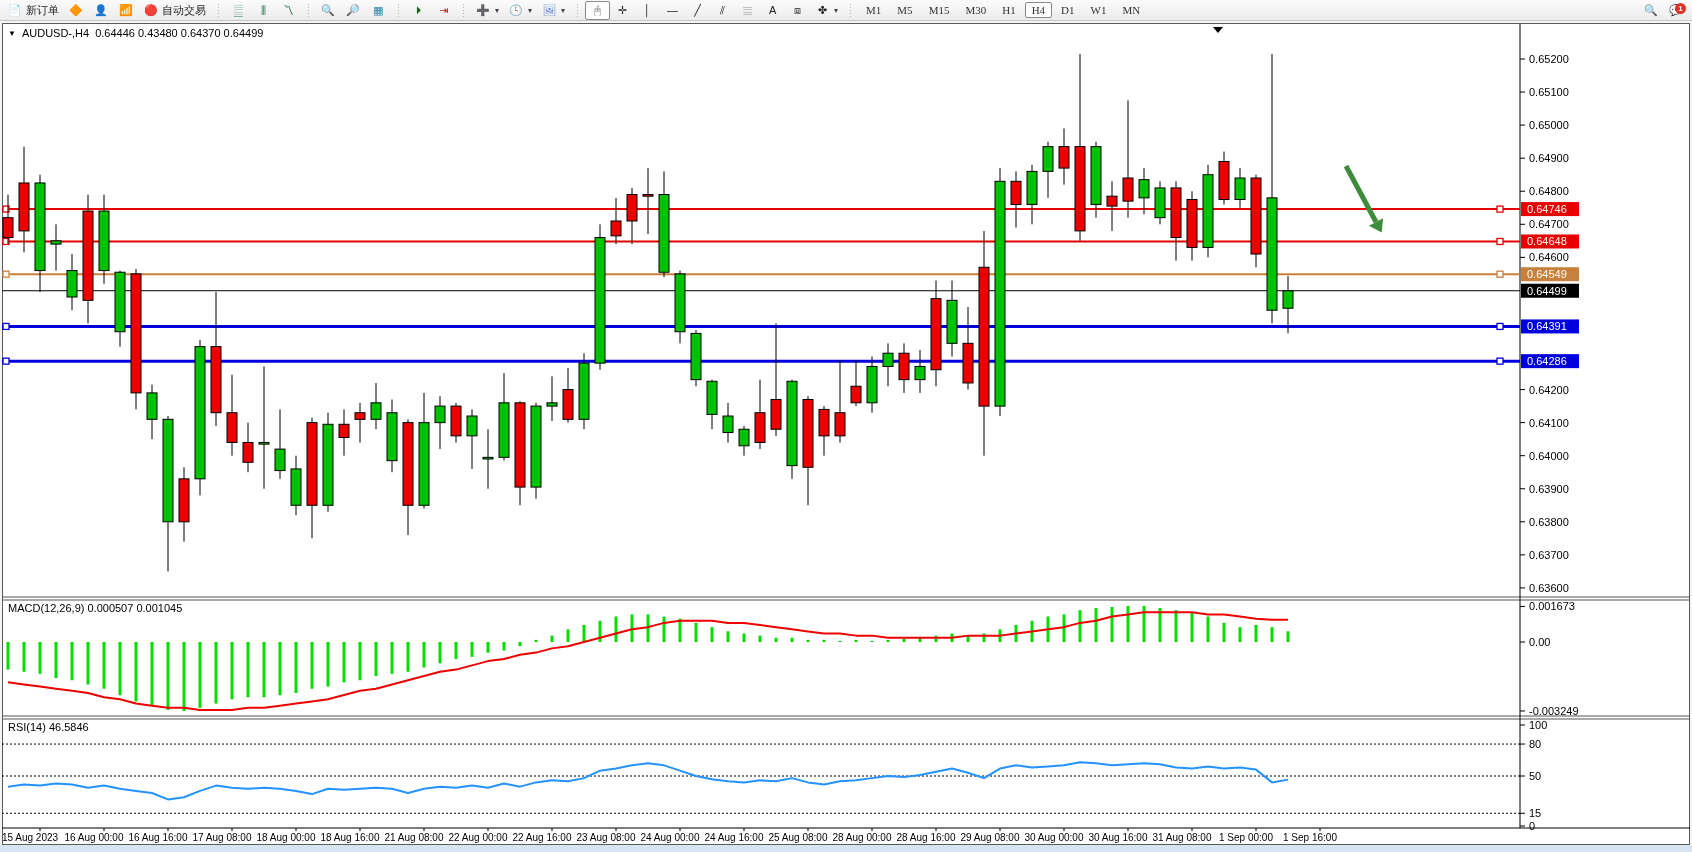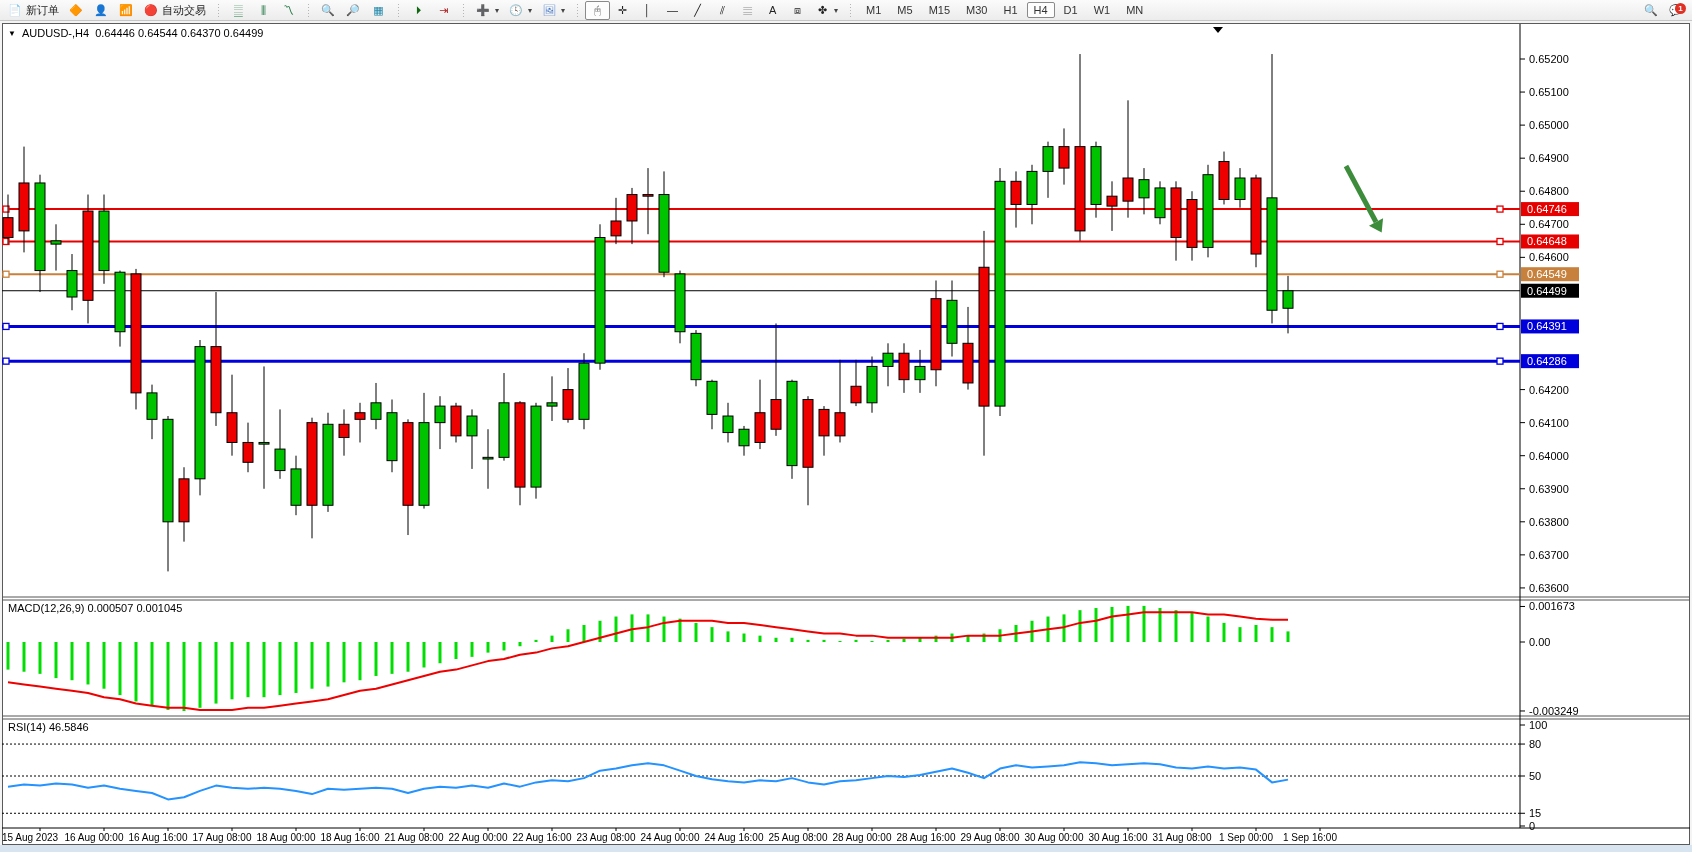--- a/index.html
+++ b/index.html
@@ -5,21 +5,21 @@
   html,body{margin:0;padding:0;background:#e9e9e9;}
   *{box-sizing:border-box;}
   #app{position:relative;width:1692px;height:852px;background:#f4f4f4;font-family:"Liberation Sans","DejaVu Sans",sans-serif;overflow:hidden;}
   
   #toolbar{position:absolute;left:0;top:0;width:1692px;height:21px;background:linear-gradient(#fbfbfb,#ececec);border-bottom:1px solid #c6c6c6;display:flex;align-items:center;font-size:11px;color:#222;}
   .tb-group{display:flex;align-items:center;height:21px;padding:0 3px;}
   .tb-sep{width:5px;height:16px;margin:0 2px;background-image:radial-gradient(#b5b5b5 30%,transparent 32%);background-size:3px 3px;background-position:1px 1px;}
   .tb-btn{display:flex;align-items:center;gap:3px;padding:1px 4px;border:1px solid transparent;border-radius:2px;cursor:default;white-space:nowrap;}
   .tb-btn.pressed{border:1px solid #8a8a8a;background:#fdfdfd;}
   .tb-ico{width:15px;height:15px;display:inline-flex;align-items:center;justify-content:center;font-size:11px;line-height:1;}
-  .tf-btn{padding:1px 6px;margin:0 1px;border:1px solid transparent;color:#333;}
+  .tf-btn{padding:1px 6px;margin:0 1px;border:1px solid transparent;color:#333;font-family:Liberation Serif, serif;}
   .caret{font-size:8px;color:#444;margin-left:1px;}
   
   #chartwin{position:absolute;left:2px;top:23px;width:1688px;height:822px;background:#fff;border:1px solid #5a5a5a;}
   #bottomstrip{position:absolute;left:0;top:845px;width:1692px;height:7px;background:#d9e4f1;}
   svg text{font-family:"Liberation Sans","DejaVu Sans",sans-serif;}
   #titlebar{position:absolute;left:8px;top:27px;font-size:11px;color:#000;display:flex;gap:6px;align-items:center;}
   .badge{position:absolute;right:2px;top:1px;background:#e03024;color:#fff;border-radius:50%;width:11px;height:11px;font-size:8px;display:flex;align-items:center;justify-content:center;font-weight:bold;}
 </style>
 </head>
 <body>
@@ -150,21 +150,21 @@
         <span class="badge">1</span>
       </div>
     </div>
   </div>
 
   <div id="chartwin"></div>
 
   <div id="titlebar">
     <span style="font-size:8px;">▼</span>
     <span>AUDUSD-,H4</span>
-    <span>0.64446 0.64544 0.64370 0.64499</span>
+    <span>0.64446 0.43480 0.64370 0.64499</span>
   </div>
 
   <svg id="chart-svg" width="1692" height="852" style="position:absolute;left:0;top:0;pointer-events:none;">
       <g>
         <line x1="2" y1="597" x2="1690" y2="597" stroke="#555" stroke-width="1"></line>
         <line x1="2" y1="600" x2="1690" y2="600" stroke="#555" stroke-width="1"></line>
         <line x1="2" y1="716" x2="1690" y2="716" stroke="#555" stroke-width="1"></line>
         <line x1="2" y1="719" x2="1690" y2="719" stroke="#555" stroke-width="1"></line>
       </g>
       <line x1="1520" y1="24" x2="1520" y2="828" stroke="#000" stroke-width="1"></line>

